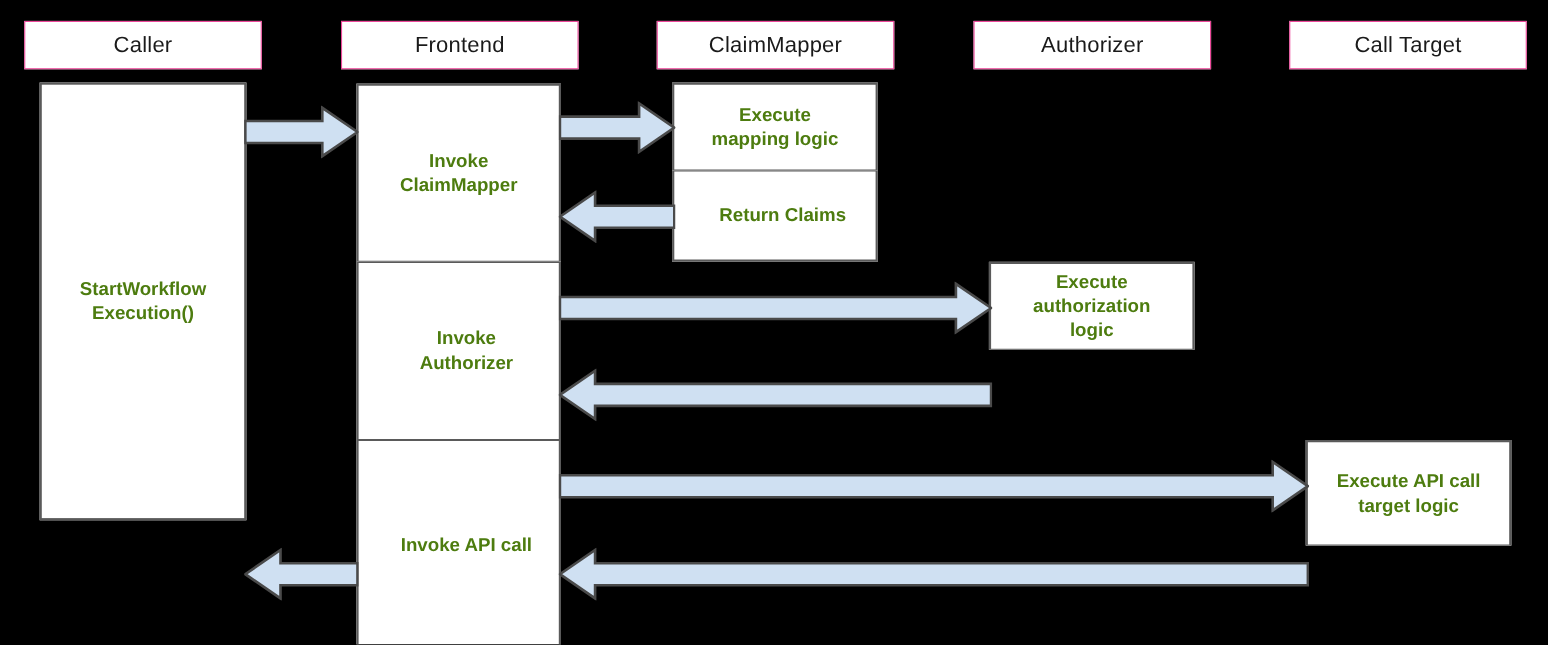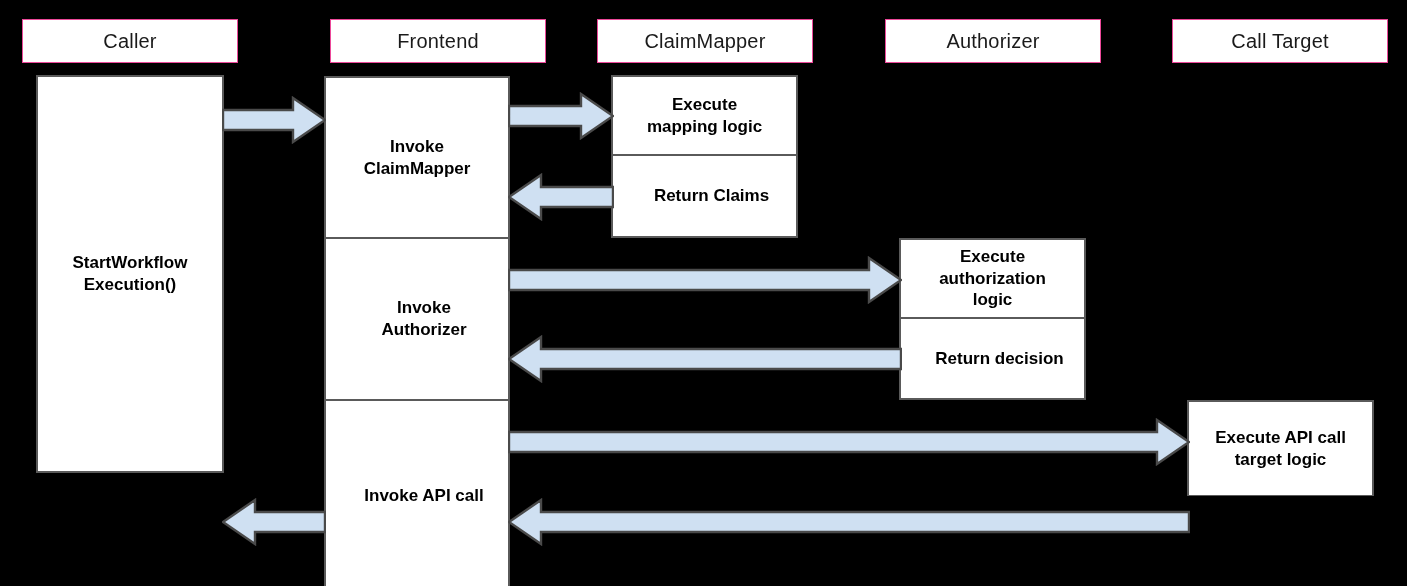--- a/index.html
+++ b/index.html
@@ -32,21 +32,21 @@
   }
   .activation {
     position: absolute;
     background: #ffffff;
     border: 2px solid #5a5a5a;
     box-sizing: border-box;
     display: flex;
     align-items: center;
     justify-content: center;
     text-align: center;
-    color: #000000;
+    color: #4d7c0f;
     font-size: 17px;
     font-weight: bold;
     line-height: 1.28;
     padding: 2px 6px;
   }
   .activation.stacked-bottom {
     border-top-width: 1px;
     padding-left: 20px;
   }
   .activation.stacked-top {
@@ -62,21 +62,21 @@
   }
 </style>
 </head>
 <body>
 
 <div id="canvas">
 
   <div class="lifeline-header" style="left:22px; top:19px; width:216px; height:44px;">
     <span>Caller</span>
   </div>
-  <div class="lifeline-header" style="left:310px; top:19px; width:216px; height:44px;margin-left:20px;">
+  <div class="lifeline-header" style="left:310px; top:19px; width:216px; height:44px;">
     <span>Frontend</span>
   </div>
   <div class="lifeline-header" style="left:597px; top:19px; width:216px; height:44px;">
     <span>ClaimMapper</span>
   </div>
   <div class="lifeline-header" style="left:885px; top:19px; width:216px; height:44px;">
     <span>Authorizer</span>
   </div>
   <div class="lifeline-header" style="left:1172px; top:19px; width:216px; height:44px;">
     <span>Call Target</span>
@@ -98,23 +98,20 @@
 
   <div class="activation stacked-top" style="left:611px; top:75px; width:187px; height:80px;">
     <span>Execute<br>mapping logic</span>
   </div>
   <div class="activation stacked-bottom" style="left:611px; top:155px; width:187px; height:83px;">
     <span>Return Claims</span>
   </div>
 
   <div class="activation stacked-top" style="left:899px; top:238px; width:187px; height:80px;">
     <span>Execute<br>authorization<br>logic</span>
-  </div>
-  <div class="activation stacked-bottom" style="left:899px; top:318px; width:187px; height:82px;">
-    <span>Return decision</span>
   </div>
 
   <div class="activation stacked-top" style="left:1187px; top:400px; width:187px; height:96px;">
     <span>Execute API call<br>target logic</span>
   </div>
 
   <div class="arrow" style="left:222px; top:96px; width:104px; height:48px;">
     <svg viewBox="0 0 104 48" preserveAspectRatio="none">
       <polygon points="1,14 71,14 71,2 103,24 71,46 71,34 1,34" fill="#cfe0f2" stroke="#4a4a4a" stroke-width="2.4" stroke-linejoin="miter"></polygon>
     </svg>

